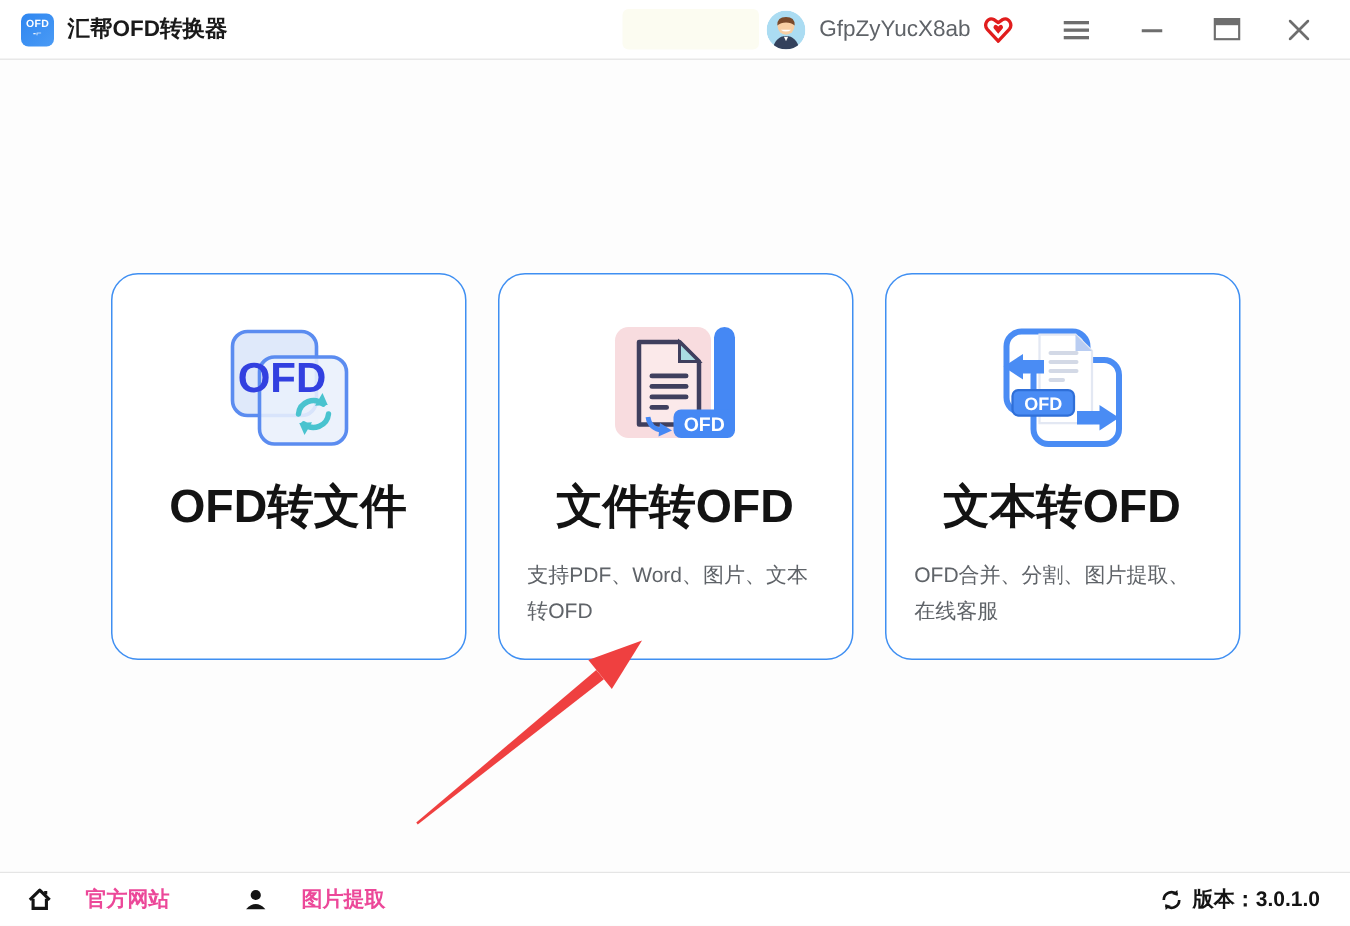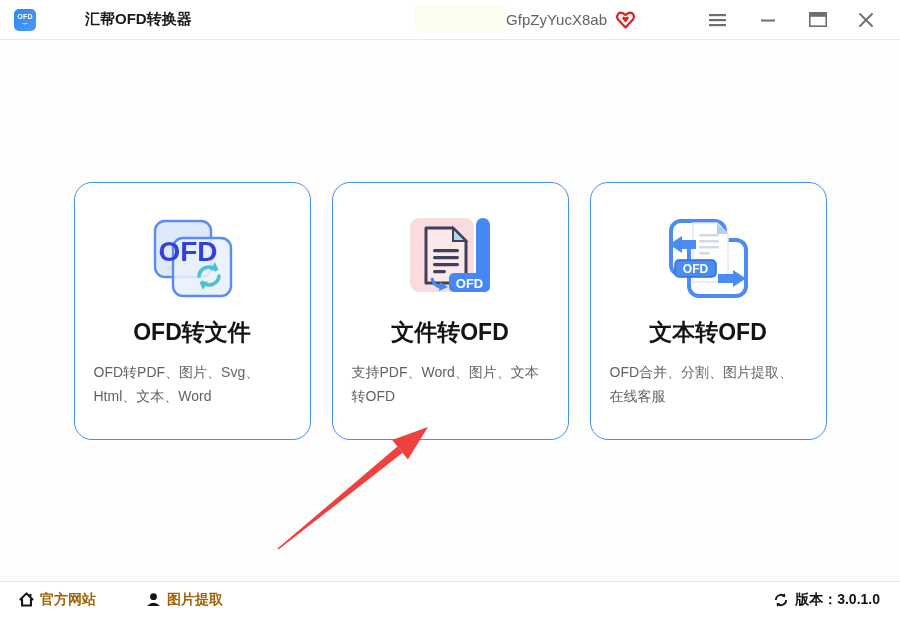--- a/index.html
+++ b/index.html
@@ -6,21 +6,21 @@
   html,body { width:900px; height:617px; }
   body {
     font-family:"Liberation Sans","DejaVu Sans",sans-serif;
     background:#fdfdfd; color:#1c1c1c; overflow:hidden;
     width:900px; height:617px; position:relative;
   }
 
   
   .titlebar {
     height:40px; background:#ffffff; border-bottom:1px solid #e8e8e8;
-    display:flex; align-items:center; padding:0 24px 0 14px; position:relative;gap:40px;
+    display:flex; align-items:center; padding:0 24px 0 14px; position:relative;
   }
   .app-icon {
     width:22px; height:22px; border-radius:5px;
     background:linear-gradient(135deg,#2e86f0,#4b9bf5);
     color:#fff; font-size:7px; font-weight:bold;
     display:flex; flex-direction:column; align-items:center; justify-content:center;
     line-height:7px; letter-spacing:.2px;
   }
   .app-icon .mini-arrow { font-size:6px; line-height:6px; }
   .app-title { margin-left:9px; font-size:15px; font-weight:600; color:#1a1a1a; }
@@ -44,34 +44,34 @@
 
   
   .main { position:relative; height:541px; background:#fdfdfd; }
   .cards { display:flex; justify-content:center; gap:21px; padding-top:142px; }
   .card {
     width:237px; height:258px; background:#ffffff;
     border:1px solid #3f8ff2; border-radius:18px;
     display:flex; flex-direction:column; align-items:center;
   }
   .card-icon { margin-top:29px; width:92px; height:92px; }
-  .card-title { margin-top:13px; font-size:23px; font-weight:bold; color:#131313; text-align:right; }
+  .card-title { margin-top:13px; font-size:31px; font-weight:bold; color:#131313; text-align:right; }
   .card-desc {
     margin-top:13px; align-self:stretch; padding:0 19px;
     font-size:14px; line-height:23.5px; color:#5f6368; text-align:left;
   }
 
   .arrow-overlay { position:absolute; left:0; top:0; width:900px; height:541px; pointer-events:none; }
 
   
   .footer {
     height:36px; background:#ffffff; border-top:1px solid #e5e5e5;
     display:flex; align-items:center; padding:0 20px 0 18px;
   }
-  .foot-link { display:flex; align-items:center; gap:5px; font-size:14px; font-weight:600; color:#a16207; }
+  .foot-link { display:flex; align-items:center; gap:22px; font-size:14px; font-weight:600; color:#ec4899; }
   .foot-link + .foot-link { margin-left:49px; }
   .version-row { margin-left:auto; display:flex; align-items:center; gap:6px; font-size:14px; font-weight:600; color:#141414; }
 </style>
 </head>
 <body>
 
 <div class="titlebar">
   <div class="app-icon">
     <span>OFD</span>
     <span class="mini-arrow">-⌐</span>
@@ -138,21 +138,20 @@
           <text x="42" y="49" text-anchor="middle" font-size="28" font-weight="bold" fill="#3240e0" font-family="Liberation Sans, DejaVu Sans, sans-serif">OFD</text>
           <g stroke="#49c3cf" stroke-width="3.6" fill="none" stroke-linecap="round">
             <path d="M53 64 a10 10 0 0 1 16.5 -6.5"></path>
             <path d="M73 64 a10 10 0 0 1 -16.5 6.5"></path>
           </g>
           <path d="M69 50 l3.5 8 -8.5 0.5 Z" fill="#49c3cf"></path>
           <path d="M57 78 l-3.5 -8 8.5 -0.5 Z" fill="#49c3cf"></path>
         </svg>
       </div>
       <div class="card-title">OFD转文件</div>
-      <div class="card-desc">OFD转PDF、图片、Svg、Html、文本、Word</div>
     </div>
 
     <div class="card">
       <div class="card-icon">
         <svg width="92" height="92" viewBox="0 0 92 92">
           <rect x="6" y="6" width="64" height="74" rx="9" fill="#f8dcdf"></rect>
           <rect x="72" y="6" width="14" height="70" rx="7" fill="#4588f4"></rect>
           <path d="M22 16 h27 l13 13 v42 h-40 Z" fill="#fbe9ea" stroke="#3f3f5e" stroke-width="3" stroke-linejoin="round"></path>
           <path d="M49 16 l13 13 h-13 Z" fill="#aadde2" stroke="#3f3f5e" stroke-width="2"></path>
           <rect x="29" y="37" width="26" height="3.2" rx="1.6" fill="#3f3f5e"></rect>

